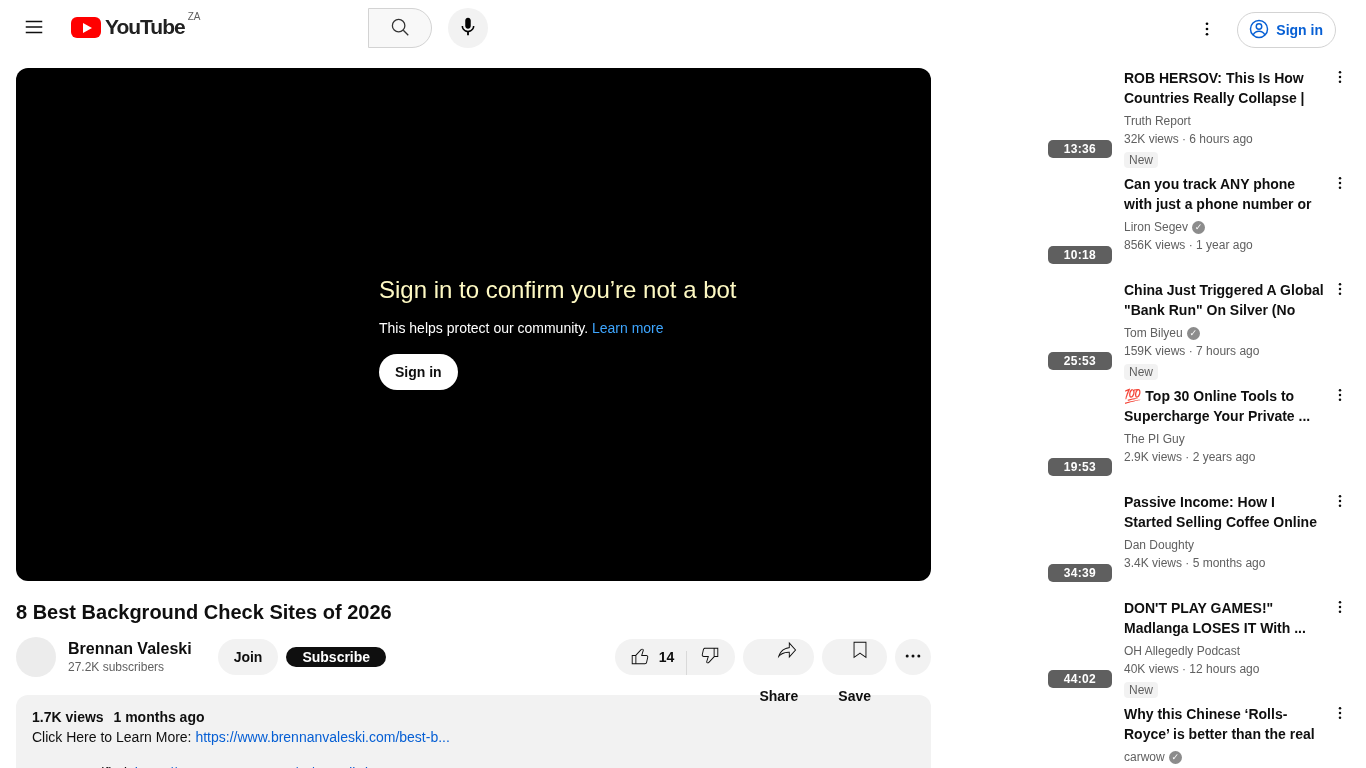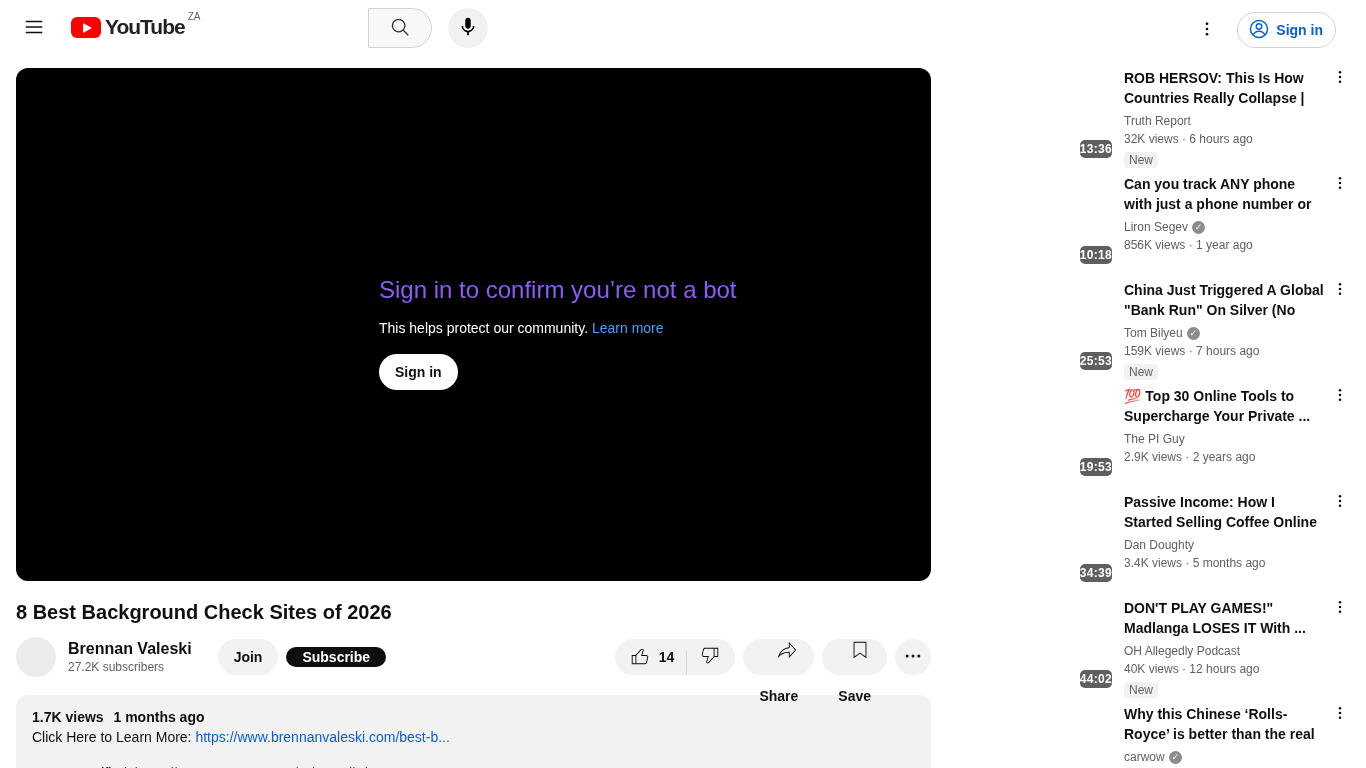--- a/index.html
+++ b/index.html
@@ -32,21 +32,21 @@
   .header-right { position: absolute; right: 30px; top: 10px; display: flex; align-items: center; }
   .signin-chip { display: flex; align-items: center; gap: 6px; height: 36px; padding: 0 12px 0 10px;
     border: 1px solid #d3d3d3; border-radius: 18px; background: #fff; color: #065fd4;
     font-size: 14px; font-weight: bold; cursor: pointer; }
   .kebab-btn { margin-right: 10px; }
 
   
   .main { position: absolute; left: 16px; top: 68px; width: 915px; }
   .player { width: 915px; height: 513px; background: #000; border-radius: 12px; position: relative; }
   .player-msg { position: absolute; left: 363px; top: 208px; }
-  .player-headline { font-size: 24px; font-weight: 400; color: #8b5cf6; }
+  .player-headline { font-size: 24px; font-weight: 400; color: #fef9c3; }
   .player-sub { margin-top: 16px; font-size: 14px; color: #fff; }
   .player-sub a { color: #3ea6ff; text-decoration: none; cursor: pointer; }
   .player-signin { margin-top: 18px; display: inline-block; padding: 0 16px; height: 36px; line-height: 36px;
     background: #fff; color: #0f0f0f; font-size: 14px; font-weight: bold; border-radius: 18px; border: none; cursor: pointer; }
 
   .video-title { margin-top: 17px; font-size: 20px; font-weight: bold; line-height: 28px; color: #0f0f0f; }
   .channel-row { margin-top: 9px; display: flex; align-items: center; height: 44px; }
   .avatar { width: 40px; height: 40px; border-radius: 50%; background: #ececec; flex-shrink: 0; cursor: pointer; }
   .channel-info { margin-left: 12px; cursor: pointer; }
   .channel-name { font-size: 16px; font-weight: bold; line-height: 20px; color: #0f0f0f; }
@@ -71,21 +71,21 @@
   .desc-meta span { margin-right: 6px; }
   .desc-link { color: #065fd4; text-decoration: none; cursor: pointer; }
   .desc-line3 { margin-top: 16px; }
   .more-label { margin-left: 14px; color: #0f0f0f; }
 
   
   .sidebar { position: absolute; left: 948px; top: 68px; width: 404px; display: flex; flex-direction: column; gap: 12px; }
   .side-item { display: flex; position: relative; height: 94px; }
   .thumb { width: 168px; height: 94px; border-radius: 8px; position: relative; flex-shrink: 0; background: #fff; cursor: pointer; }
   .duration { position: absolute; right: 4px; bottom: 4px; background: #5f5f5f; color: #fff;
-    font-size: 12px; font-weight: bold; padding: 2px 0; border-radius: 5px; letter-spacing: 0.3px; }
+    font-size: 12px; font-weight: bold; padding: 2px 16px; border-radius: 5px; letter-spacing: 0.3px; }
   .duration:empty { display: none; }
   .side-info { flex: 1; padding-left: 8px; padding-right: 26px; cursor: pointer; }
   .side-title { font-size: 14px; font-weight: bold; line-height: 20px; max-height: 40px; overflow: hidden; color: #0f0f0f; }
   .side-channel { margin-top: 5px; font-size: 12px; color: #606060; line-height: 16px; display: flex; align-items: center; gap: 4px; }
   .side-meta { font-size: 12px; color: #606060; line-height: 16px; margin-top: 2px; }
   .new-badge { display: inline-block; margin-top: 5px; background: rgba(0,0,0,0.05); color: #606060;
     font-size: 12px; padding: 1px 5px; border-radius: 4px; }
   .new-badge:empty { display: none; }
   .verified { width: 13px; height: 13px; border-radius: 50%; background: #8c8c8c; color: #fff;
     font-size: 9px; line-height: 13px; display: inline-flex; align-items: center; justify-content: center; flex-shrink: 0; }

